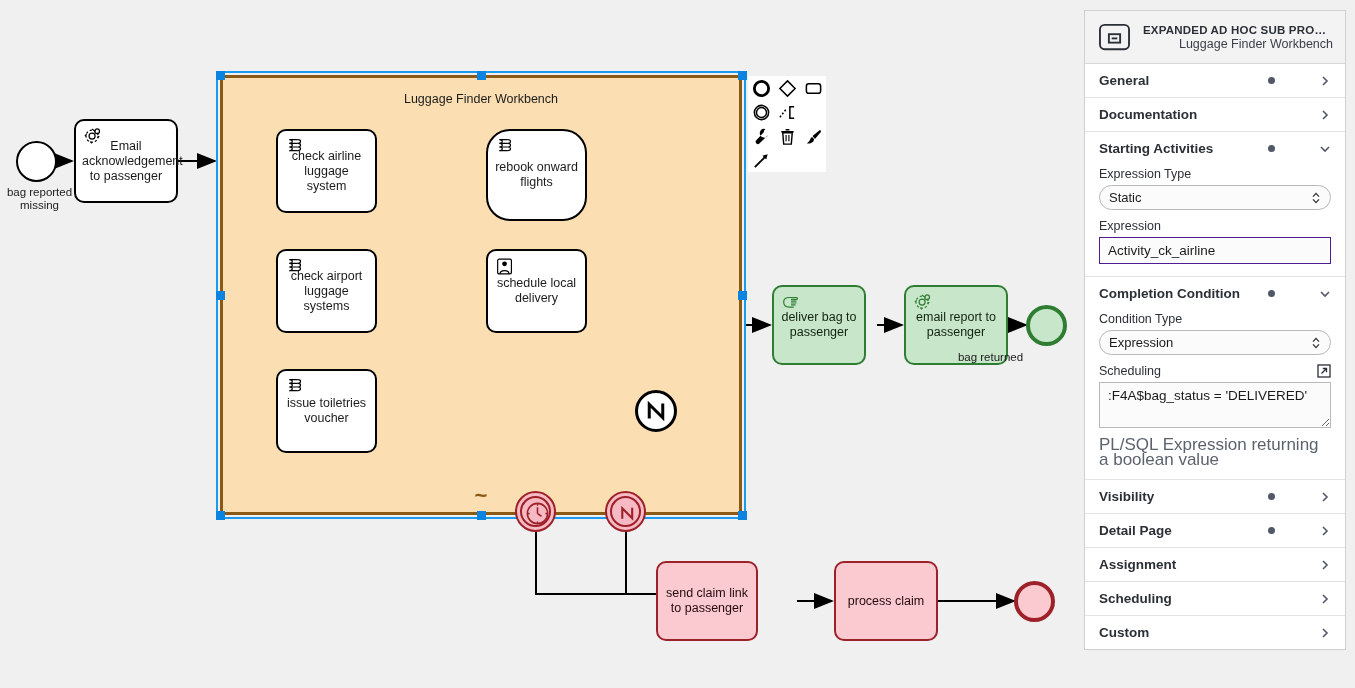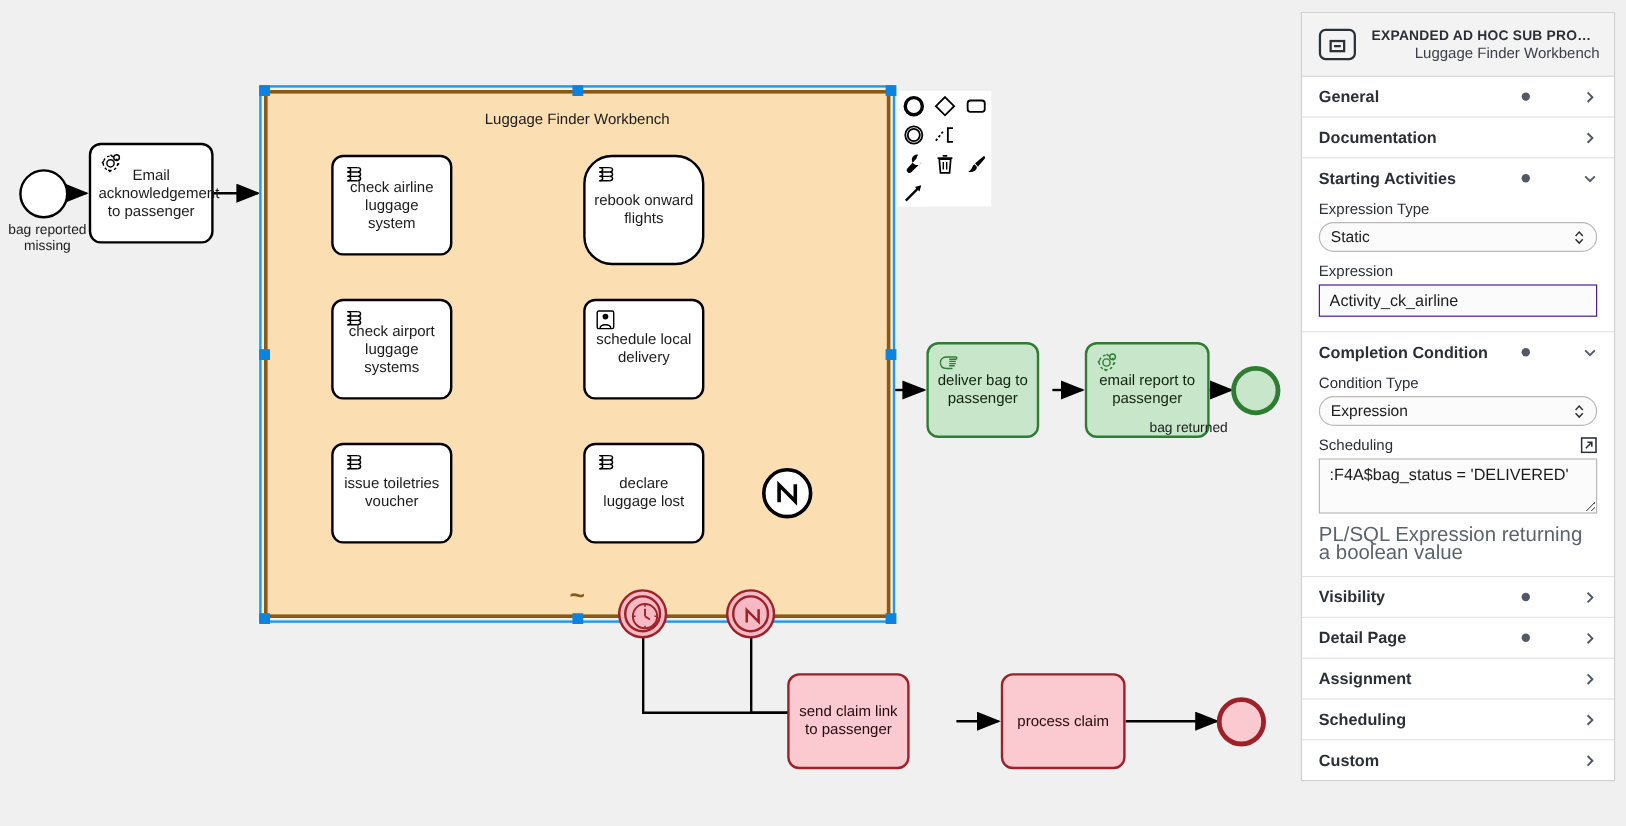--- a/index.html
+++ b/index.html
@@ -249,30 +249,20 @@
       <svg class="ticon" viewBox="0 0 24 24">
         <g fill="none" stroke="#000" stroke-width="1.3">
           <path d="M6 4 C10 4 10 8 6 8 C10 8 10 12 6 12 C10 12 10 16 6 16"></path>
           <path d="M6 4 L15 4 M6 8 L15 8 M6 12 L15 12 M6 16 L15 16"></path>
           <path d="M15 4 C19 4 19 8 15 8 C19 8 19 12 15 12 C19 12 19 16 15 16"></path>
         </g>
       </svg>
       <span class="tlabel">issue toiletries voucher</span>
     </div>
 
-    <div class="node task task-white" style="left:486px;top:369px;width:101px;height:84px;">
-      <svg class="ticon" viewBox="0 0 24 24">
-        <g fill="none" stroke="#000" stroke-width="1.3">
-          <path d="M6 4 C10 4 10 8 6 8 C10 8 10 12 6 12 C10 12 10 16 6 16"></path>
-          <path d="M6 4 L15 4 M6 8 L15 8 M6 12 L15 12 M6 16 L15 16"></path>
-          <path d="M15 4 C19 4 19 8 15 8 C19 8 19 12 15 12 C19 12 19 16 15 16"></path>
-        </g>
-      </svg>
-      <span class="tlabel">declare luggage lost</span>
-    </div>
 
     <div class="node event ev-end-black" style="left:635px;top:390px;width:42px;height:42px;">
       <svg viewBox="0 0 24 24" style="width:100%;height:100%;">
         <path d="M7.5 17 L7.5 7.5 L16.5 16.5 L16.5 7" fill="none" stroke="#000" stroke-width="2"></path>
       </svg>
     </div>
 
     <div class="node bev" style="left:515px;top:491px;width:41px;height:41px;">
       <div class="bev-inner"></div>
       <svg viewBox="0 0 24 24" style="position:absolute;left:7px;top:7px;width:27px;height:27px;">

